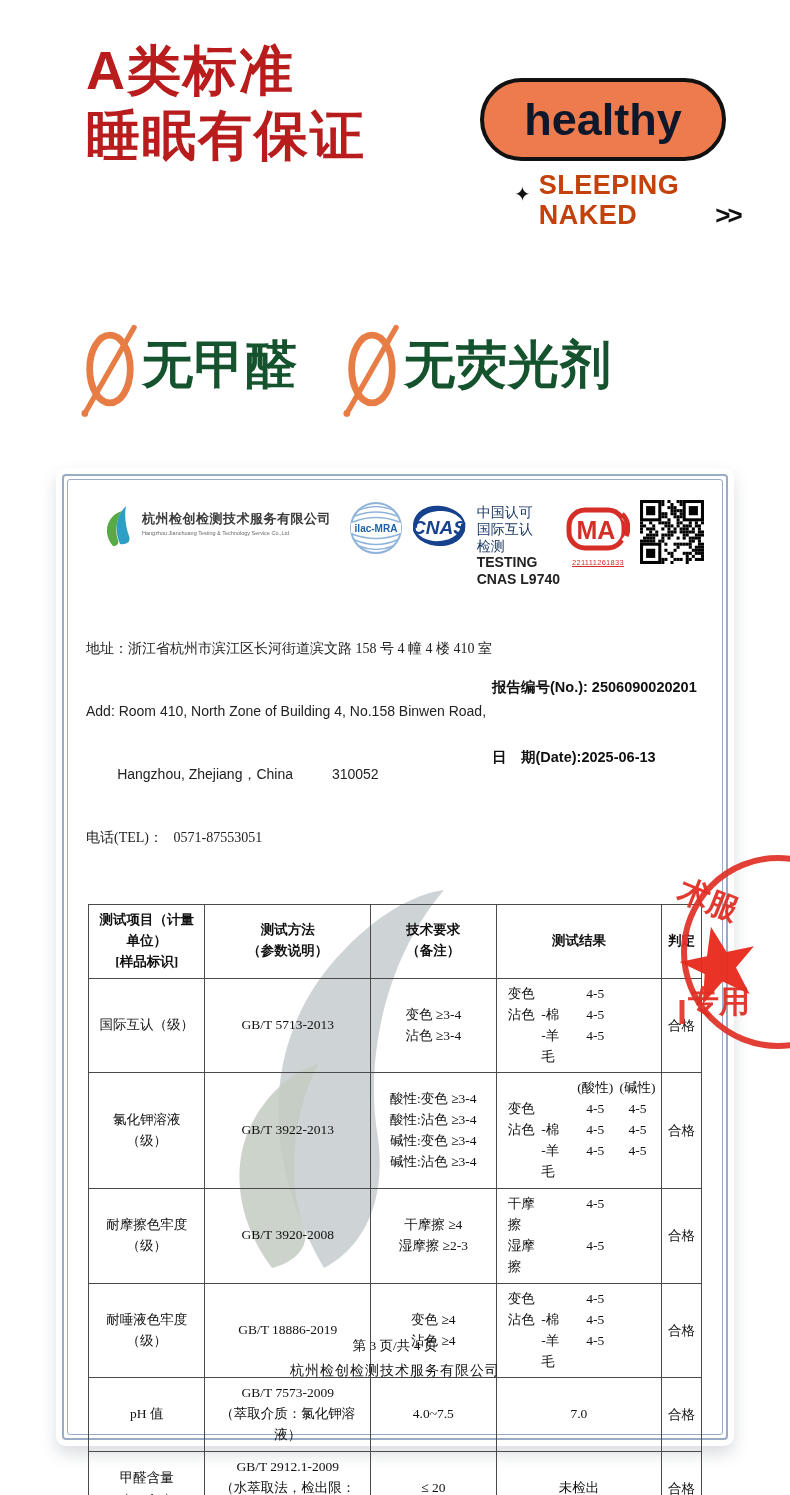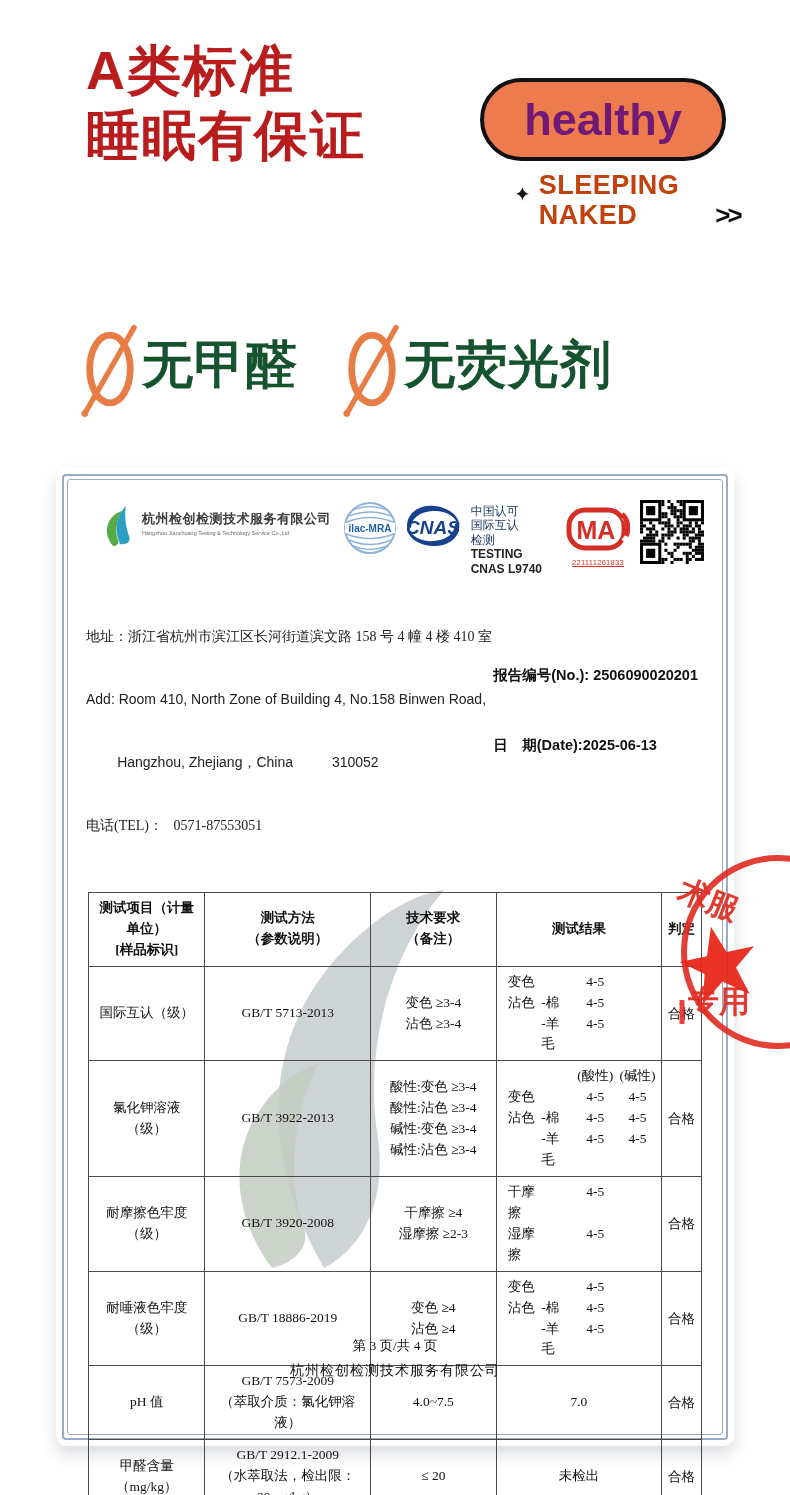--- a/index.html
+++ b/index.html
@@ -12,21 +12,21 @@
   
   .hero-title{
     position:absolute;left:86px;top:38px;
     font-size:54px;line-height:1.2;font-weight:900;color:#b91c1c;
     letter-spacing:2px;white-space:nowrap;
   }
   .badge-pill{
     position:absolute;left:480px;top:78px;width:238px;height:75px;
     background:#EE7B4E;border:4px solid #111;border-radius:44px;
     display:flex;align-items:center;justify-content:center;
-    font-size:45px;font-weight:800;color:#701a75;
+    font-size:45px;font-weight:800;color:#0f172a;
   }
   .tagline{
     position:absolute;left:514px;top:170px;display:flex;align-items:flex-start;
   }
   .tagline .diamond{font-size:20px;margin-top:12px;margin-right:8px;color:#111;}
   .tagline .lines{font-size:27px;font-weight:800;line-height:1.12;color:#c2410c;letter-spacing:0.5px;}
   .tagline .arrows{font-size:26px;font-weight:900;margin-left:36px;margin-top:30px;letter-spacing:-3px;color:#111;}
   
   .features{position:absolute;left:80px;top:318px;width:660px;display:flex;}
   .feature{display:flex;align-items:flex-end;margin-right:44px;}
@@ -43,27 +43,27 @@
   .cert-content{position:absolute;inset:14px;padding:14px 16px;}
   
   .watermark{position:absolute;left:150px;top:330px;z-index:0;pointer-events:none;}
   
   .cert-header{position:relative;z-index:2;display:flex;justify-content:space-between;align-items:flex-start;}
   .logo-group{display:flex;align-items:flex-start;margin-left:14px;margin-top:8px;}
   .logo-names{margin-left:8px;margin-top:6px;}
   .company-cn{font-size:13px;font-weight:700;color:#3a3a3a;letter-spacing:0.5px;}
   .company-en{font-size:5.5px;color:#6a6a6a;margin-top:2px;}
   .marks-group{display:flex;align-items:flex-start;margin-top:4px;}
-  .accred-text{font-size:12px;line-height:1.2;color:#16335f;margin:4px 24px 0 4px;}
+  .accred-text{font-size:14px;line-height:1.2;color:#16335f;margin:4px 6px 0 4px;}
   .accred-text .b{font-weight:700;color:#222;}
   .cma-block{margin-top:6px;text-align:center;}
   .cma-num{font-size:7.5px;color:#D42E26;margin-top:2px;letter-spacing:0.3px;text-decoration:underline;}
   .qr{margin-left:10px;}
   
-  .addr-row{position:relative;z-index:2;display:flex;justify-content:space-between;margin-top:8px;}
+  .addr-row{position:relative;z-index:2;display:flex;justify-content:flex-start;margin-top:8px;}
   .addr-lines{font-size:14px;line-height:1.5;color:#222;white-space:pre-wrap;}
   .addr-lines .cnline{font-family:"Liberation Serif","DejaVu Serif",serif;}
   .report-meta{font-size:14.5px;font-weight:700;color:#111;margin-top:34px;margin-right:6px;line-height:1.6;white-space:pre-wrap;}
   
   .tbl-wrap{position:relative;z-index:2;margin:14px 2px 0 2px;}
   table.report{width:100%;border-collapse:collapse;table-layout:fixed;
     font-family:"Liberation Serif","DejaVu Serif",serif;font-size:13.5px;color:#111;}
   table.report th,table.report td{border:1px solid #4a4a4a;padding:5px 4px;vertical-align:middle;background:transparent;}
   col.c-item{width:19%;}col.c-method{width:27%;}col.c-req{width:20.5%;}col.c-result{width:27%;}col.c-verdict{width:6.5%;}
   th .hline,td .cline{text-align:center;line-height:1.55;}

